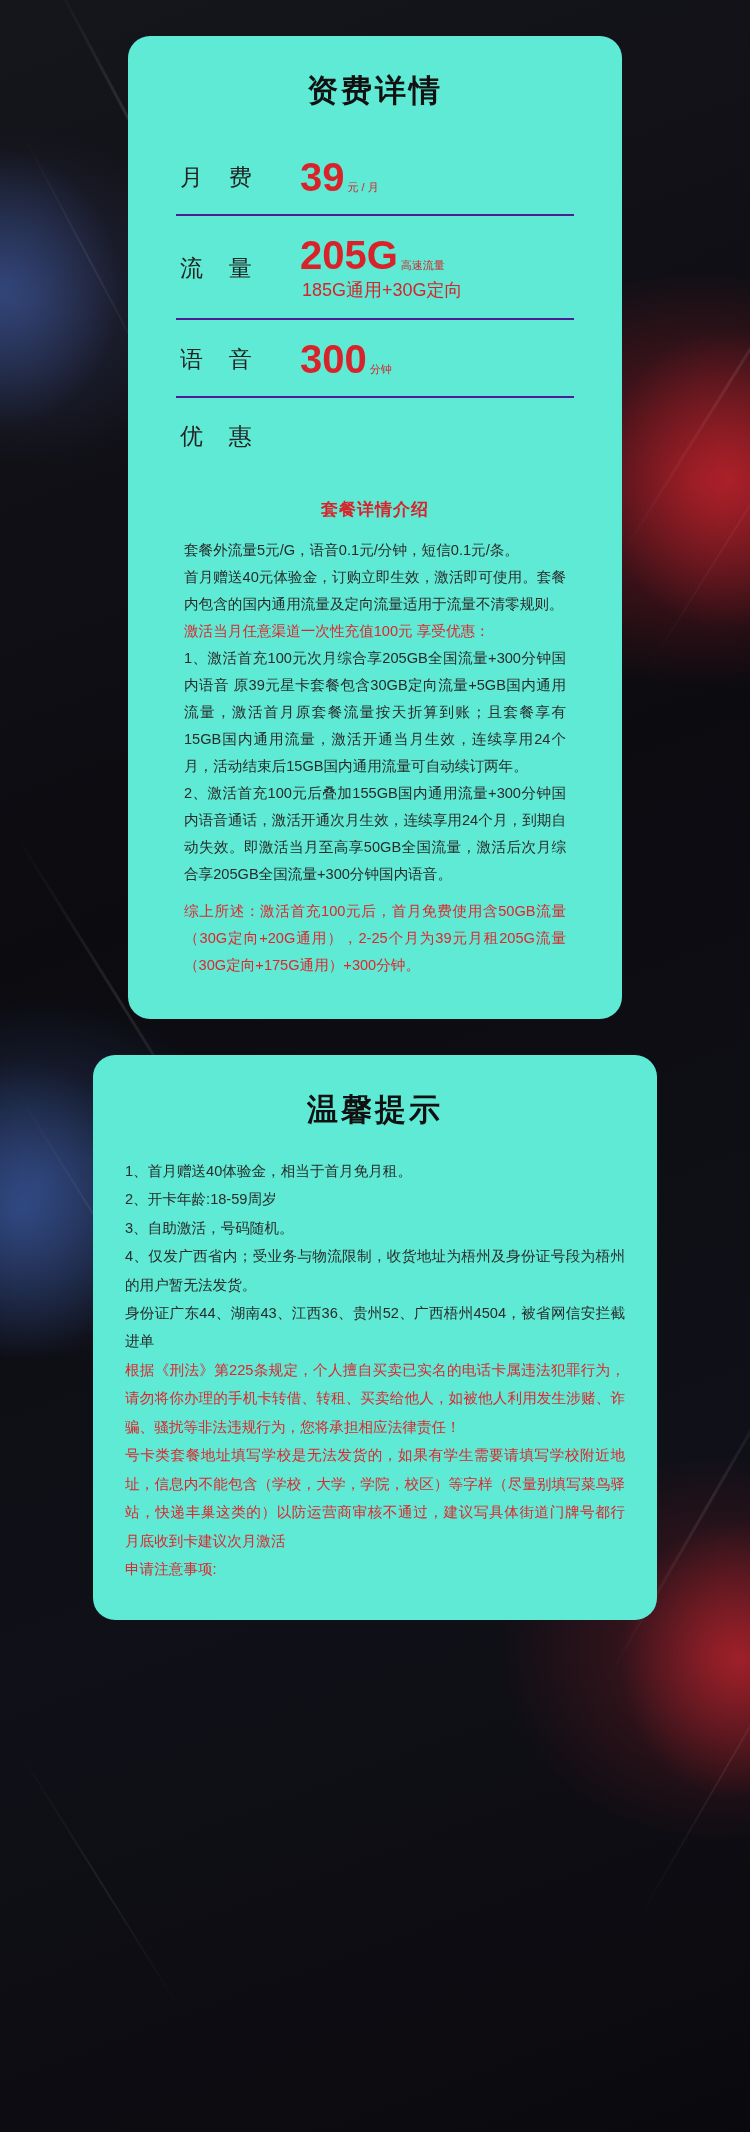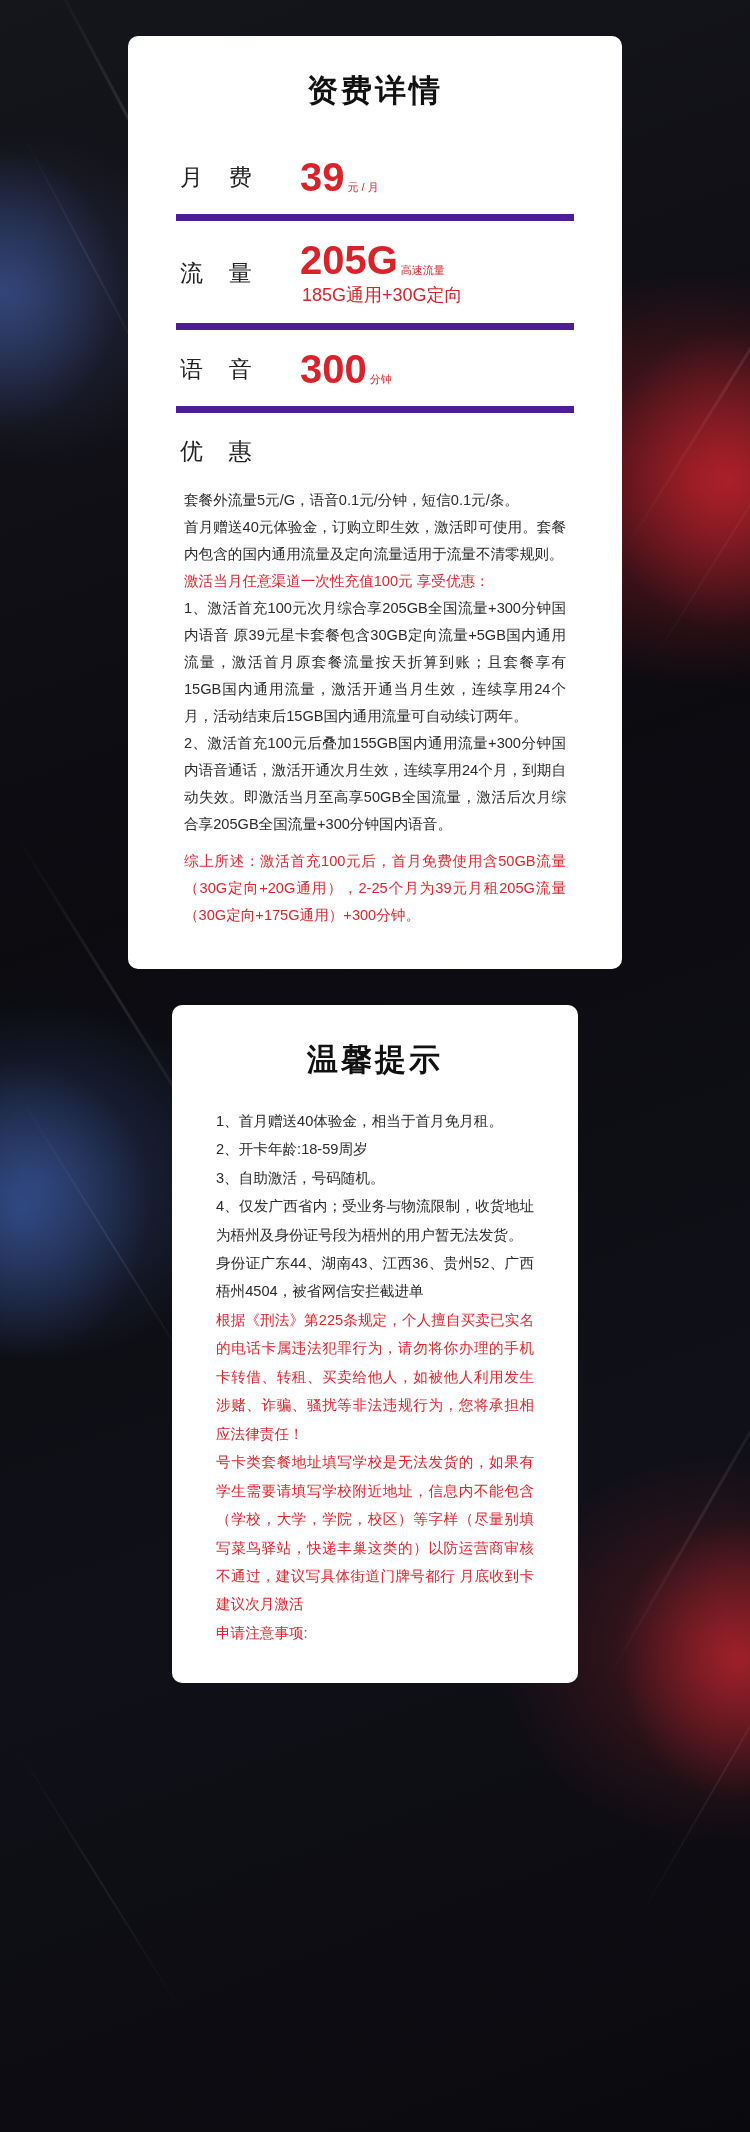--- a/index.html
+++ b/index.html
@@ -33,52 +33,52 @@
     background: radial-gradient(closest-side, rgba(230,40,50,0.55), rgba(230,40,50,0));
   }
   .glow-blue {
     position: absolute;
     pointer-events: none;
     background: radial-gradient(closest-side, rgba(70,110,200,0.45), rgba(70,110,200,0));
   }
 
   .card {
     position: relative;
-    background: #ffffff;
-    border-radius: 10px;
+    background: #5eead4;
+    border-radius: 22px;
     margin: 0 auto;
     z-index: 3;
   }
   #card-rates {
     width: 494px;
     margin-top: 36px;
     padding: 34px 0 40px 0;
   }
   #card-tips {
-    width: 406px;
+    width: 564px;
     margin-top: 36px;
     margin-bottom: 40px;
     padding: 34px 0 36px 0;
   }
 
   .card-title {
     text-align: center;
     font-size: 31px;
     font-weight: bold;
     color: #111;
     letter-spacing: 3px;
     font-family: "Liberation Serif", serif;
     margin-bottom: 26px;
   }
 
   .rate-rows { padding: 0 48px; }
   .rate-row {
     display: flex;
     align-items: center;
-    border-bottom: 7px solid #4c1d95;
+    border-bottom: 2px solid #4c1d95;
     padding: 18px 0 16px 0;
     min-height: 74px;
   }
   .rate-row:last-child { border-bottom: none; gap: 28px; }
   .rate-label {
     width: 110px;
     flex: 0 0 110px;
     font-size: 23px;
     color: #222;
     letter-spacing: 10px;
@@ -134,21 +134,21 @@
     line-height: 1.85;
     color: #2b2b2b;
     text-align: justify;
   }
   .body-text p { margin-bottom: 0; }
   .red { color: #e0262d; }
   .blk { color: #2b2b2b; }
   .gap { height: 10px; }
 
   .tips-list {
-    padding: 0 44px;
+    padding: 0 32px;
     font-size: 14.6px;
     line-height: 1.95;
     color: #2b2b2b;
   }
   .tips-list p { text-align: justify; }
 </style>
 </head>
 <body>
 
 <div class="streak" style="left:-40px; top:120px; width:340px; height:3px; transform:rotate(62deg); opacity:.5;"></div>
@@ -195,20 +195,21 @@
         <span class="unit">分钟</span>
       </div>
     </div>
 
     <div class="rate-row">
       <div class="rate-label">优 惠</div>
     </div>
 
   </div>
 
+  <div class="section-head">套餐详情介绍</div>
 
   <div class="body-text">
     <p class="blk">套餐外流量5元/G，语音0.1元/分钟，短信0.1元/条。</p>
     <p class="blk">首月赠送40元体验金，订购立即生效，激活即可使用。套餐内包含的国内通用流量及定向流量适用于流量不清零规则。</p>
     <p class="red">激活当月任意渠道一次性充值100元 享受优惠：</p>
     <p class="blk">1、激活首充100元次月综合享205GB全国流量+300分钟国内语音 原39元星卡套餐包含30GB定向流量+5GB国内通用流量，激活首月原套餐流量按天折算到账；且套餐享有15GB国内通用流量，激活开通当月生效，连续享用24个月，活动结束后15GB国内通用流量可自动续订两年。</p>
     <p class="blk">2、激活首充100元后叠加155GB国内通用流量+300分钟国内语音通话，激活开通次月生效，连续享用24个月，到期自动失效。即激活当月至高享50GB全国流量，激活后次月综合享205GB全国流量+300分钟国内语音。</p>
     <div class="gap"></div>
     <p class="red">综上所述：激活首充100元后，首月免费使用含50GB流量（30G定向+20G通用），2-25个月为39元月租205G流量（30G定向+175G通用）+300分钟。</p>
   </div>

